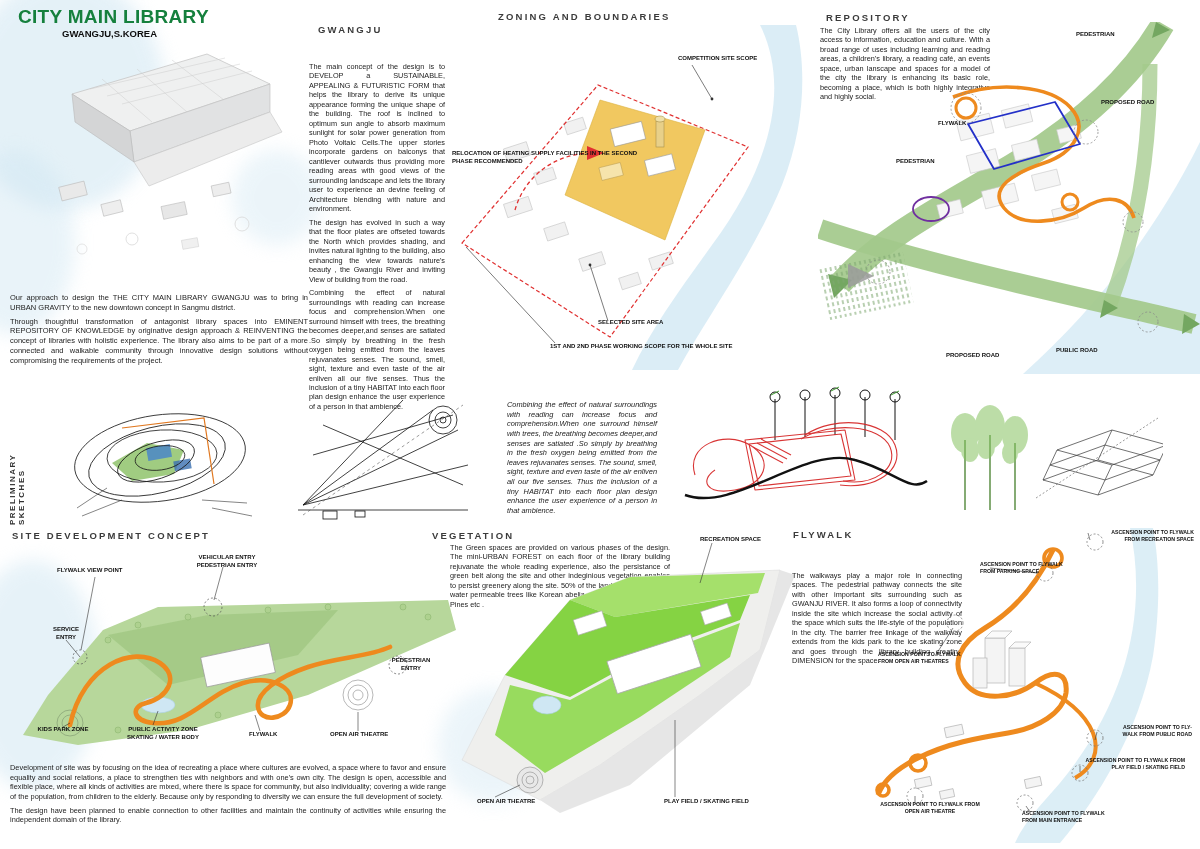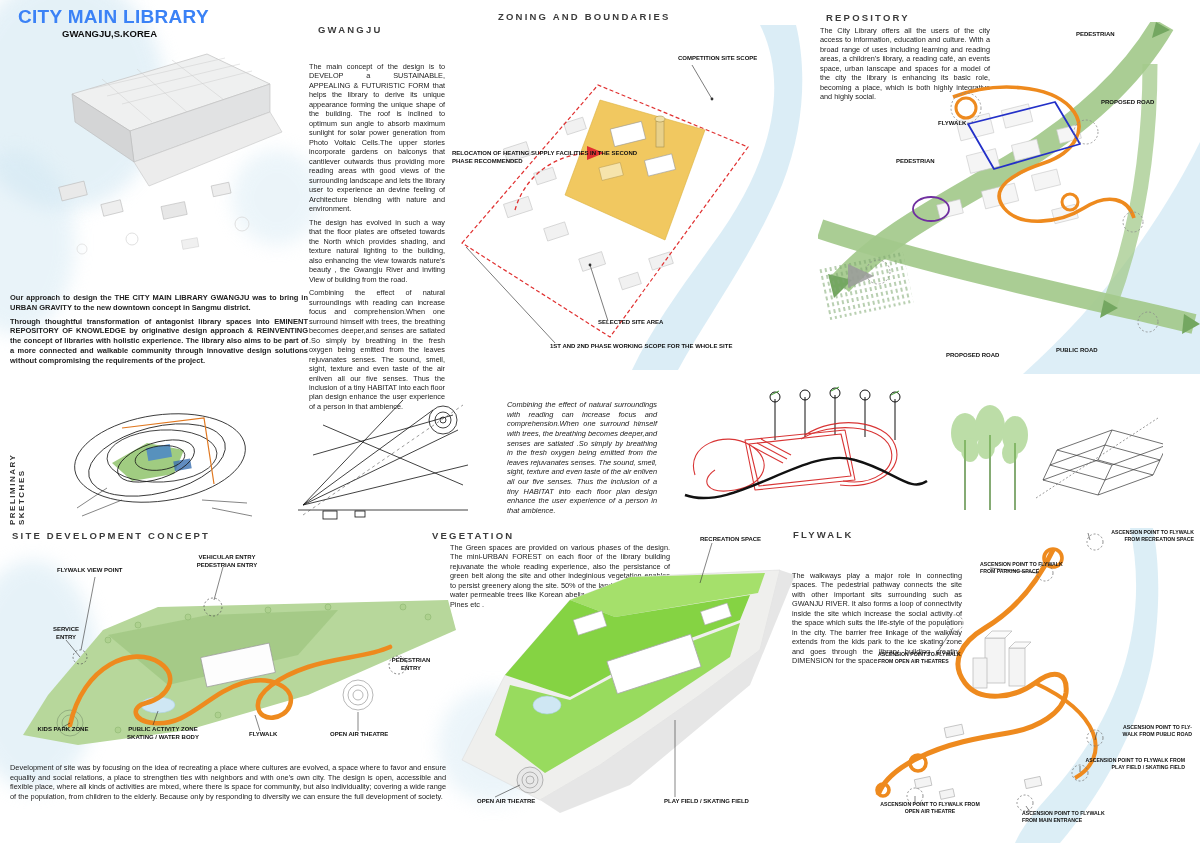--- a/index.html
+++ b/index.html
@@ -1,19 +1,19 @@
 <!DOCTYPE html>
 <html><head>
 <meta charset="utf-8">
 <style>
   html,body{margin:0;padding:0;background:#e9e9e9;}
   .board{position:relative;width:1200px;height:849px;background:#ffffff;overflow:hidden;
          font-family:"Liberation Sans",sans-serif;color:#1c1c1c;}
   .wc{position:absolute;background:#cfe6f2;opacity:.55;filter:blur(9px);border-radius:50%;}
-  .title{position:absolute;left:18px;top:6px;font-size:19px;font-weight:800;letter-spacing:.3px;color:#3b82f6;}
+  .title{position:absolute;left:18px;top:6px;font-size:19px;font-weight:800;letter-spacing:.3px;color:#15803d;}
   .subtitle{position:absolute;left:62px;top:28px;font-size:9.5px;font-weight:700;color:#0d0d0d;}
   .h{position:absolute;font-size:9.5px;font-weight:700;letter-spacing:2.2px;color:#3b3b3b;white-space:nowrap;}
   .bt{position:absolute;font-size:7.3px;line-height:1.3;text-align:justify;color:#222;}
   .bt p{margin:0 0 4px 0;}
   .italic{font-style:italic;}
   .lbl{position:absolute;font-size:6px;font-weight:700;color:#101010;line-height:1.3;white-space:pre-line;}
   .lbl-sm{font-size:5.2px;}
   .ctr{text-align:center;}
   .rt{text-align:right;}
   .vert{position:absolute;left:8px;top:395px;height:130px;writing-mode:vertical-rl;transform:rotate(180deg);
@@ -52,31 +52,31 @@
       <rect x="90" y="168" width="20" height="12" fill="#eeeeee" stroke="#bbb" stroke-width="0.6" transform="rotate(-14 100 174)"></rect>
       <rect x="150" y="170" width="24" height="13" fill="#e7e7e7" stroke="#bbb" stroke-width="0.6" transform="rotate(-12 162 176)"></rect>
       <rect x="200" y="150" width="18" height="11" fill="#ededed" stroke="#bbb" stroke-width="0.6" transform="rotate(-12 209 155)"></rect>
       <circle cx="230" cy="190" r="7" fill="none" stroke="#d8d8d8" stroke-width="0.8"></circle>
       <circle cx="120" cy="205" r="6" fill="none" stroke="#d8d8d8" stroke-width="0.8"></circle>
       <circle cx="70" cy="215" r="5" fill="none" stroke="#dedede" stroke-width="0.8"></circle>
       <rect x="170" y="205" width="16" height="9" fill="#f0f0f0" stroke="#ccc" stroke-width="0.5" transform="rotate(-10 178 209)"></rect>
     </g>
   </svg>
 
-  <div class="bt" style="left:10px;top:293px;width:298px;font-size:7.5px;font-weight:bold;">
+  <div class="bt" style="left:10px;top:293px;width:298px;font-size:7.5px;">
     <p>Our approach to design the THE CITY MAIN LIBRARY GWANGJU was to bring in URBAN GRAVITY to the new downtown concept in Sangmu district.</p>
     <p>Through thoughtful transformation of antagonist library spaces into EMINENT REPOSITORY OF KNOWLEDGE by originative design approach &amp; REINVENTING the concept of libraries with holistic experience. The library also aims to be part of a more connected and walkable community through innovative design solutions without compromising the requirements of the project.</p>
   </div>
 
   <div class="vert">PRELIMINARY SKETCHES</div>
 
   <div class="h" style="left:318px;top:24px;">GWANGJU</div>
   <div class="bt" style="left:309px;top:38px;width:136px;margin-top:24px;">
     <p>The main concept of the design is to DEVELOP a SUSTAINABLE, APPEALING &amp; FUTURISTIC FORM that helps the library to derive its unique appearance forming the unique shape of the building. The roof is inclined to optimum sun angle to absorb maximum sunlight for solar power generation from Photo Voltaic Cells.The upper stories incorporate gardens on balconys that cantilever outwards thus providing more reading areas with good views of the surrounding landscape and lets the library user to experience an devine feeling of Architecture blending with nature and environment.</p>
-    <p>The design has evolved in such a way that the floor plates are offseted towards the North which provides shading, and texture natural lighting to the building, also enhancing the view towards nature's beauty , the Gwangju River and inviting View of building from the road.</p>
+    <p>The design has evolved in such a way that the floor plates are offseted towards the North which provides shading, and invites natural lighting to the building, also enhancing the view towards nature's beauty , the Gwangju River and inviting View of building from the road.</p>
     <p>Combining the effect of natural surroundings with reading can increase focus and comprehension.When one surround himself with trees, the breathing becomes deeper,and senses are satiated .So simply by breathing in the fresh oxygen being emitted from the leaves rejuvanates senses. The sound, smell, sight, texture and even taste of the air enliven all our five senses. Thus the inclusion of a tiny HABITAT into each floor plan design enhance the user experience of a person in that ambience.</p>
   </div>
 
   <div class="h" style="left:455px;top:11px;margin-left:43px;">ZONING AND BOUNDARIES</div>
   <svg style="left:450px;top:25px;" width="360" height="345" viewBox="0 0 360 345">
     <path d="M310,0 C340,60 322,140 262,220 C232,262 202,302 182,345 L228,345 C258,290 302,232 332,160 C356,100 356,40 346,0 Z" fill="#cfe7f3" opacity="0.75"></path>
     <g fill="#f1f1f1" stroke="#c5c5c5" stroke-width="0.6">
       <rect x="55" y="120" width="24" height="14" transform="rotate(-18 67 127)"></rect>
       <rect x="85" y="145" width="20" height="12" transform="rotate(-18 95 151)"></rect>
       <rect x="55" y="175" width="26" height="14" transform="rotate(-18 68 182)"></rect>
@@ -313,20 +313,21 @@
 ENTRY</div>
   <div class="lbl ctr" style="left:386px;top:657px;width:50px;">PEDESTRIAN
 ENTRY</div>
   <div class="lbl ctr" style="left:28px;top:726px;width:70px;">KIDS PARK ZONE</div>
   <div class="lbl ctr" style="left:118px;top:726px;width:90px;">PUBLIC ACTIVITY ZONE
 SKATING / WATER BODY</div>
   <div class="lbl" style="left:249px;top:731px;">FLYWALK</div>
   <div class="lbl" style="left:330px;top:731px;">OPEN AIR THEATRE</div>
   <div class="bt" style="left:10px;top:763px;width:436px;font-size:7.4px;">
     <p>Development of site was by focusing on the idea of recreating a place where cultures are evolved, a space where to favor and ensure equality and social relations, a place to strengthen ties with neighbors and with one's own city. The design is open, accessible and flexible place, where all kinds of activities are mixed, where there is space for community, but also individuality; covering a wide range of the population, from children to the elderly. Because only by responding to diversity we can ensure the full development of society.</p>
+    <p>The design have been planned to enable connection to other facilities and maintain the continuity of activities while ensuring the independent domain of the library.</p>
   </div>
 
   <div class="h" style="left:432px;top:530px;">VEGETATION</div>
   <div class="bt" style="left:450px;top:543px;width:220px;">
     <p>The Green spaces are provided on various phases of the design. The mini-URBAN FOREST on each floor of the library building rejuvanate the whole reading experience, also the persistance of green belt along the site and other indeginious vegetation enables to persist greenery along the site. 50% of the landscape if filled with water permeable trees like Korean abelia , Kaizuk , Camphor tree , Pines etc .</p>
   </div>
   <svg style="left:450px;top:535px;" width="345" height="280" viewBox="0 0 345 280">
     <polygon points="12,225 55,140 120,65 180,42 330,35 310,115 250,160 150,230 90,265" fill="#efefed" stroke="#dcdcdc" stroke-width="0.6"></polygon>
     <polygon points="90,265 150,230 250,160 310,115 330,35 345,40 300,150 180,250 110,278" fill="#e2e2e2" opacity="0.85"></polygon>
     <polygon points="120,65 180,42 315,38 308,58 165,82" fill="#a5e06b"></polygon>

